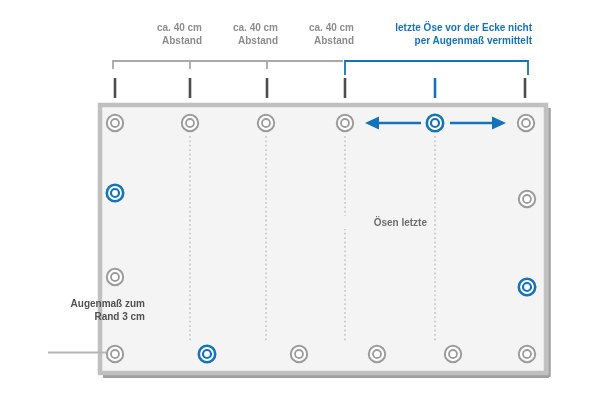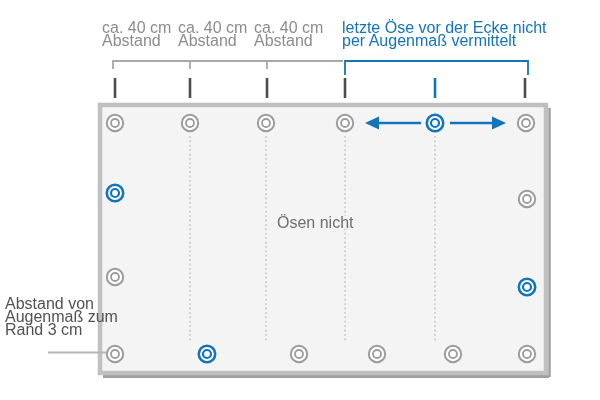--- a/index.html
+++ b/index.html
@@ -7,24 +7,24 @@
   .stage {
     position: relative;
     width: 600px;
     height: 400px;
     background: #ffffff;
     overflow: hidden;
   }
   .stage svg { position: absolute; left: 0; top: 0; }
   .label {
     position: absolute;
-    font-weight: normal;
-    font-size: 16px;
+    font-weight: bold;
+    font-size: 10px;
     line-height: 13px;
-    text-align: left;
+    text-align: right;
     white-space: nowrap;
   }
   .label div { white-space: nowrap; }
   .spacing-label { color: #8c8c8c; width: 100px; top: 21px; }
   .spacing-label-1 { left: 102px; }
   .spacing-label-2 { left: 178px; }
   .spacing-label-3 { left: 254px; }
   .corner-note { color: #1374bc; width: 190px; left: 342px; top: 21px; }
   .center-note {
     color: #6e6e6e;
@@ -158,22 +158,21 @@
     <div>ca. 40 cm</div>
     <div>Abstand</div>
   </div>
 
   <div class="label corner-note">
     <div>letzte Öse vor der Ecke nicht</div>
     <div>per Augenmaß vermittelt</div>
   </div>
 
   <div class="label center-note">
-    <div>Ösen nicht</div>
+    <div>Ösen letzte</div>
   </div>
 
   <div class="label edge-note">
-    <div>Abstand von</div>
     <div>Augenmaß zum</div>
     <div>Rand 3 cm</div>
   </div>
 
 </div>
 
 </body></html>

